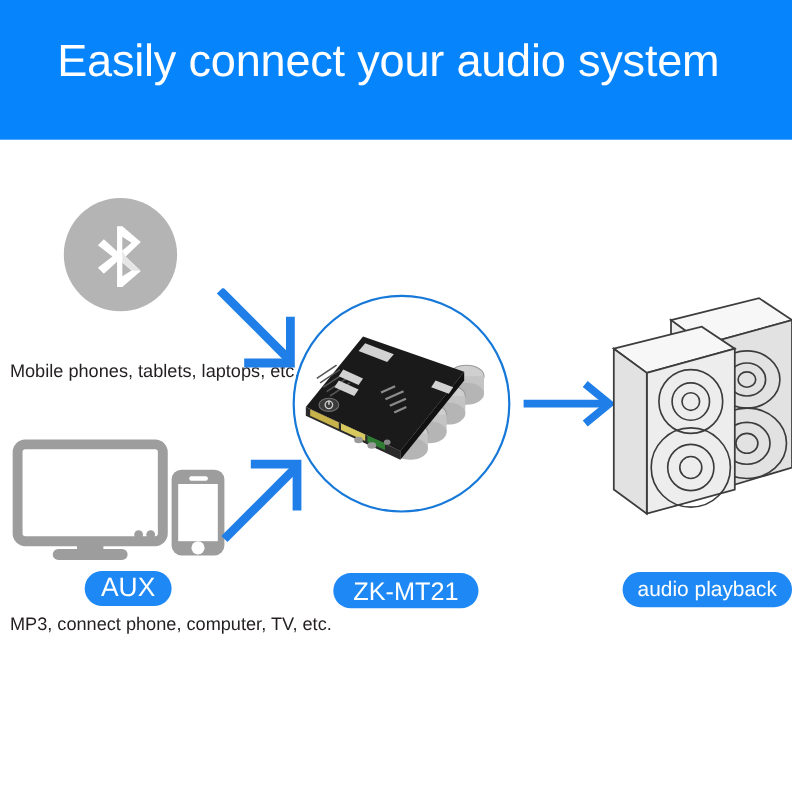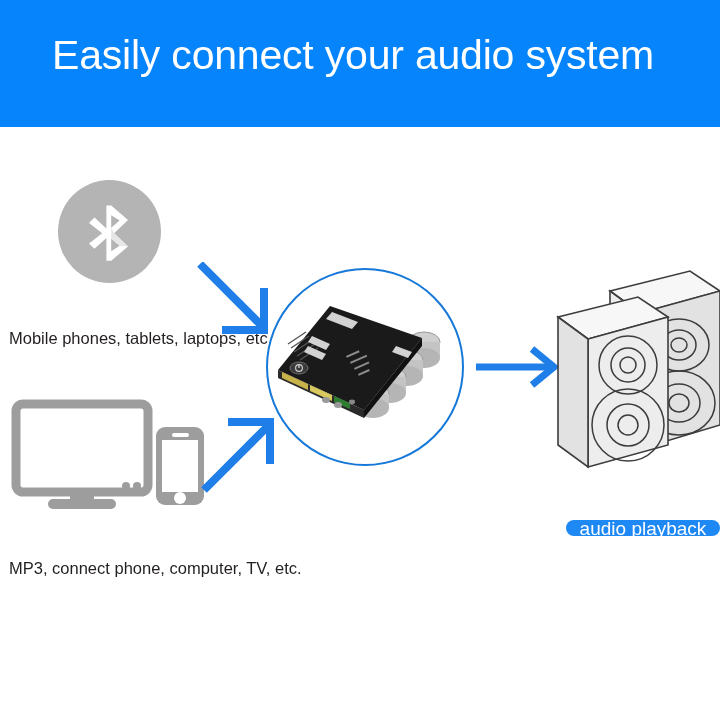--- a/index.html
+++ b/index.html
@@ -85,21 +85,21 @@
     left: 303px;
     top: 383px;      
     width: 132px;
     height: 32px;
     font-size: 23px;
   }
   .pill-playback {
     left: 566px;
     top: 382px;      
     width: 154px;
-    height: 16px;
+    height: 32px;
     font-size: 19px;
   }
 
   
   .caption {
     position: absolute;
     color: #231f20;
     font-size: 16.5px;
     white-space: nowrap;
     font-family: "Liberation Sans", sans-serif;
@@ -215,20 +215,23 @@
     </g>
 
     <g>
       <rect x="146" y="29" width="48" height="78" rx="9" ry="9" fill="#9d9d9d"></rect>
       <rect x="152" y="42" width="36" height="52" fill="#ffffff"></rect>
       <rect x="162" y="35" width="17" height="4" rx="2" ry="2" fill="#ffffff"></rect>
       <circle cx="170" cy="100" r="6" fill="#ffffff"></circle>
     </g>
   </svg>
 
+  <div class="pill pill-aux">
+    <span>AUX</span>
+  </div>
 
   <div class="caption caption-aux">MP3, connect phone, computer, TV, etc.</div>
 
   <svg class="arrow arrow-aux" viewBox="0 0 82 78">
     <line x1="4" y1="74" x2="68" y2="10" stroke="#1f7ee8" stroke-width="8" fill="none"></line>
     <polyline points="28,6 70,6 70,48" stroke="#1f7ee8" stroke-width="8" fill="none"></polyline>
   </svg>
 
   <div class="board-circle"></div>
 
@@ -295,20 +298,23 @@
       <rect x="86" y="76" width="12" height="2" transform="rotate(-24 86 76)"></rect>
     </g>
 
     <g>
       <ellipse cx="54" cy="102" rx="4" ry="3" fill="#9a9a9a"></ellipse>
       <ellipse cx="66" cy="107" rx="4" ry="3" fill="#9a9a9a"></ellipse>
       <ellipse cx="80" cy="104" rx="3" ry="2.4" fill="#888888"></ellipse>
     </g>
   </svg>
 
+  <div class="pill pill-zk">
+    <span>ZK-MT21</span>
+  </div>
 
   <svg class="arrow arrow-out" viewBox="0 0 86 44">
     <line x1="2" y1="22" x2="76" y2="22" stroke="#1f7ee8" stroke-width="7"></line>
     <polyline points="58,4 80,22 58,40" stroke="#1f7ee8" stroke-width="7" fill="none" stroke-linejoin="miter"></polyline>
   </svg>
 
   <svg class="speakers" viewBox="0 0 172 220">
 
     <g>
       <polygon points="62,38 142,18 172,38 92,60" fill="#f7f7f7" stroke="#3c3c3c" stroke-width="1.6"></polygon>

